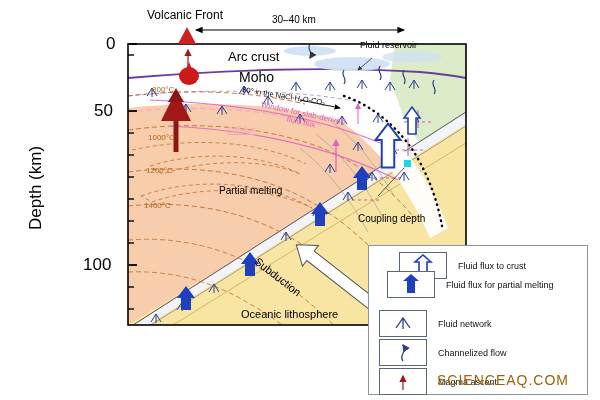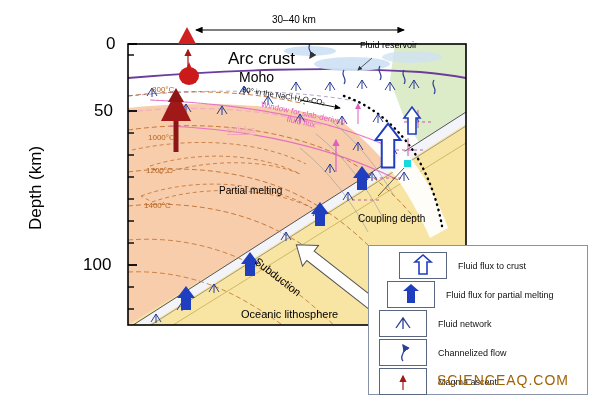--- a/index.html
+++ b/index.html
@@ -294,22 +294,23 @@
     <path d="M196,44 L187,27 L178,44 Z" fill="#d02020"></path>
 
     <path d="M188,68 L188,50" stroke="#a01818" stroke-width="1.2" marker-end="url(#arrThin)"></path>
 
     <ellipse cx="189" cy="76" rx="10" ry="9" fill="#cc1a1a"></ellipse>
     <path d="M189,62 L184,74 L194,74 Z" fill="#cc1a1a"></path>
 
     <line x1="372" y1="58" x2="358" y2="70" stroke="#333" stroke-width="0.8" marker-end="url(#arrTiny)"></line>
   </svg>
 
+  <div class="txt lbl-black" style="left:147px;top:8px;font-size:12px;">Volcanic Front</div>
   <div class="txt lbl-black-sm" style="left:272px;top:14px;font-size:10px;">30–40 km</div>
-  <div class="txt lbl-black" style="left:228px;top:49px;font-size:17px;">Arc crust</div>
+  <div class="txt lbl-black" style="left:228px;top:49px;font-size:13px;">Arc crust</div>
   <div class="txt lbl-black-sm" style="left:360px;top:40px;">Fluid reservoir</div>
   <div class="txt lbl-black" style="left:239px;top:69px;font-size:14px;">Moho</div>
   <div class="txt lbl-solidus" style="left:227px;top:125px;text-decoration:underline;">Solidus</div>
   <div class="txt lbl-black-sm" style="left:219px;top:185px;font-size:10px;">Partial melting</div>
   <div class="txt lbl-black-sm" style="left:358px;top:213px;font-size:10px;">Coupling depth</div>
   <div class="txt lbl-black" style="left:241px;top:308px;font-size:11px;">Oceanic lithosphere</div>
   <div class="rot-subd" style="left:260px;top:255px;">Subduction</div>
   <div class="rot-nacl" style="left:243px;top:85px;">60° in the NaCl-H₂O-CO₂</div>
   <div class="rot-window" style="left:262px;top:100px;">
     <div>Window for slab-derived</div>
@@ -325,21 +326,21 @@
 
     <div class="legend-row" style="left:10px;top:6px;padding-left:20px;">
       <div class="legend-icon">
         <svg viewBox="0 0 46 25" style="position:absolute;inset:0;width:100%;height:100%;">
           <path d="M19,21 L19,9 L15,9 L23,2 L31,9 L27,9 L27,21 Z" fill="#ffffff" stroke="#1f3fbf" stroke-width="1.6"></path>
         </svg>
       </div>
       <div class="legend-text lbl-legend">Fluid flux to crust</div>
     </div>
 
-    <div class="legend-row" style="left:10px;top:35px;padding-left:8px;">
+    <div class="legend-row" style="left:10px;top:25px;padding-left:8px;">
       <div class="legend-icon">
         <svg viewBox="0 0 46 25" style="position:absolute;inset:0;width:100%;height:100%;">
           <path d="M19,21 L19,9 L15,9 L23,2 L31,9 L27,9 L27,21 Z" fill="#1f3fbf"></path>
         </svg>
       </div>
       <div class="legend-text lbl-legend">Fluid flux for partial melting</div>
     </div>
 
     <div class="legend-row" style="left:10px;top:64px;">
       <div class="legend-icon">

